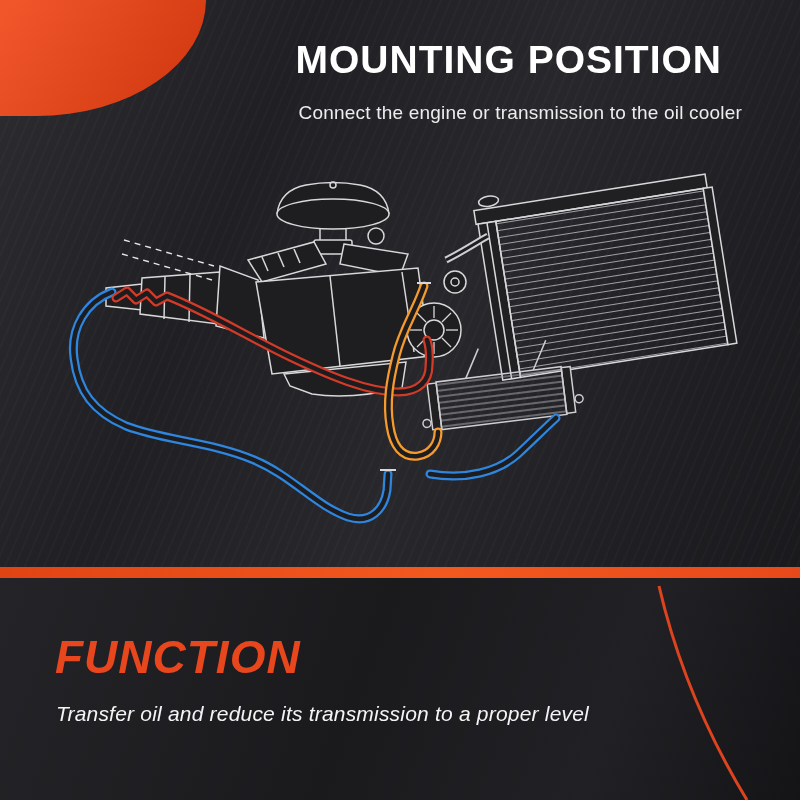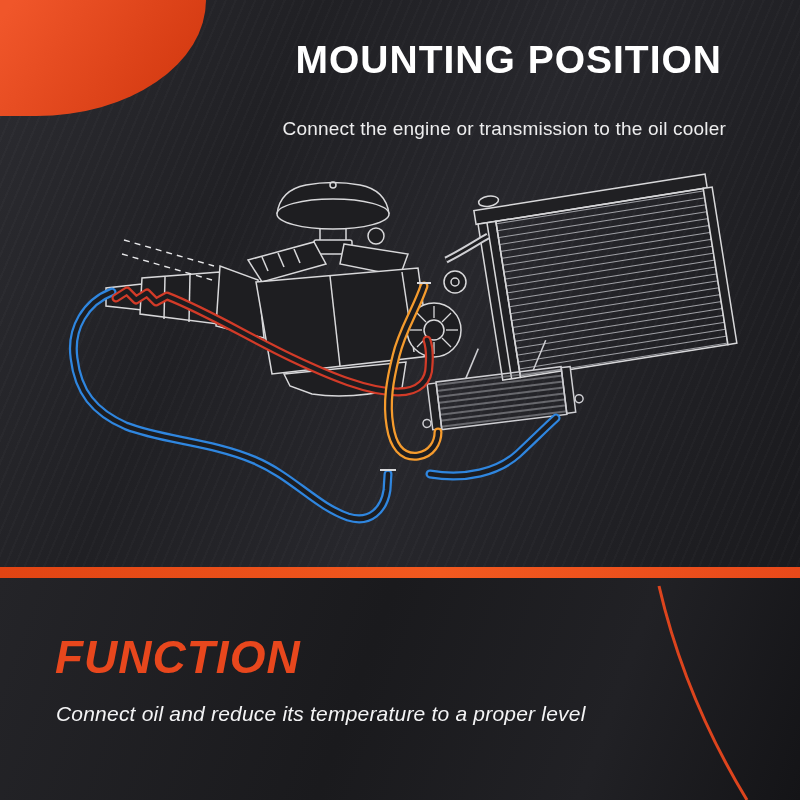--- a/index.html
+++ b/index.html
@@ -26,21 +26,21 @@
   .corner-accent{
     position:absolute;top:0;left:0;width:206px;height:116px;
     border-bottom-right-radius:170px 116px;
     background:linear-gradient(125deg,#f0562a 5%,#d63c13 80%);
   }
   .header{position:absolute;top:40px;right:78px;text-align:right;}
   .page-title{
     margin:0;font-size:39px;font-weight:700;color:#ffffff;letter-spacing:1px;line-height:1.05;
   }
   .page-subtitle{
-    position:absolute;top:102px;right:58px;margin:16px;
+    position:absolute;top:102px;right:58px;margin:0;
     font-size:19px;font-weight:400;color:#ededee;letter-spacing:0.2px;white-space:nowrap;
   }
   .diagram-wrap{position:absolute;top:140px;left:0;width:800px;height:430px;}
   .divider-band{
     position:absolute;top:567px;left:0;width:800px;height:11px;
     background:linear-gradient(90deg,#e14413,#f2591f 55%,#e8491a);
   }
   .function-area{
     position:absolute;top:578px;left:0;width:800px;height:222px;
     background:linear-gradient(110deg,#242428 0%,#1a1a1d 45%,#212125 75%,#141417 100%);
@@ -178,19 +178,19 @@
         <line x1="380" y1="330" x2="396" y2="330"></line>
         <line x1="417" y1="143" x2="431" y2="143"></line>
       </g>
     </svg>
   </div>
 
   <div class="divider-band"></div>
 
   <section class="function-area">
     <h2 class="function-title">FUNCTION</h2>
-    <p class="function-desc">Connect oil and reduce its temperature to a proper level</p>
+    <p class="function-desc">Transfer oil and reduce its transmission to a proper level</p>
   </section>
 
   <svg class="arc-accent" viewBox="0 0 155 220">
     <path d="M14,6 Q40,118 102,220"></path>
   </svg>
 </div>
 
 </body></html>

